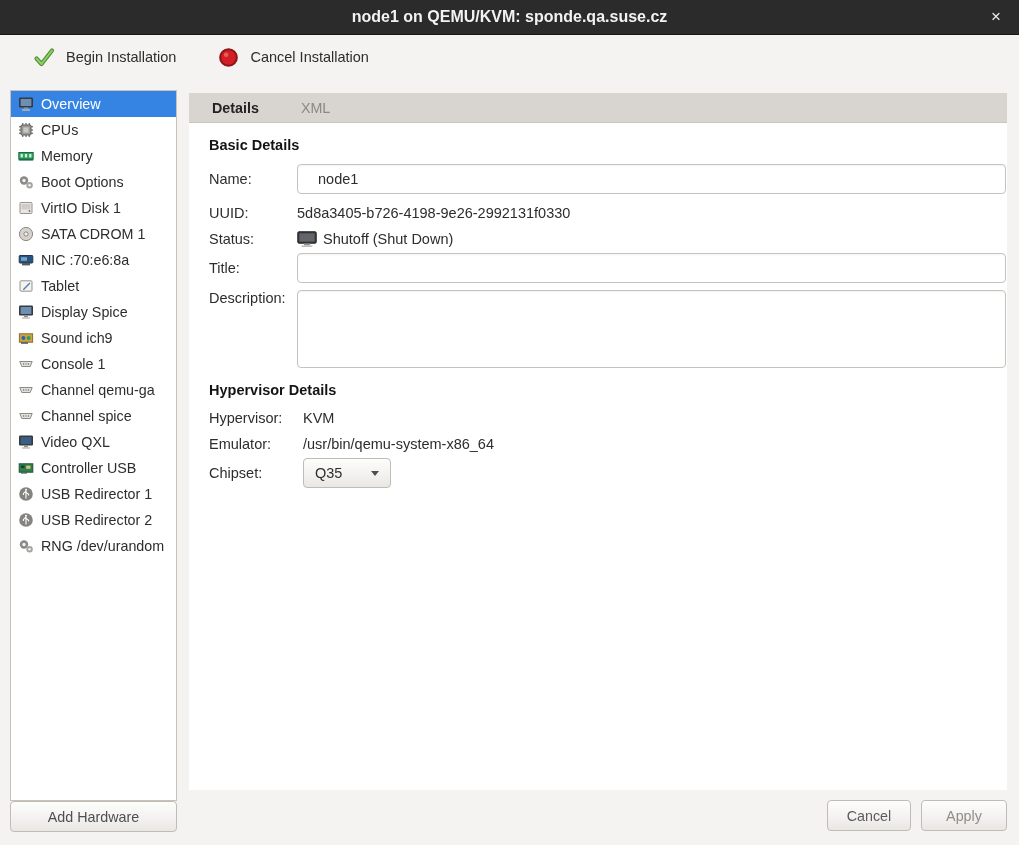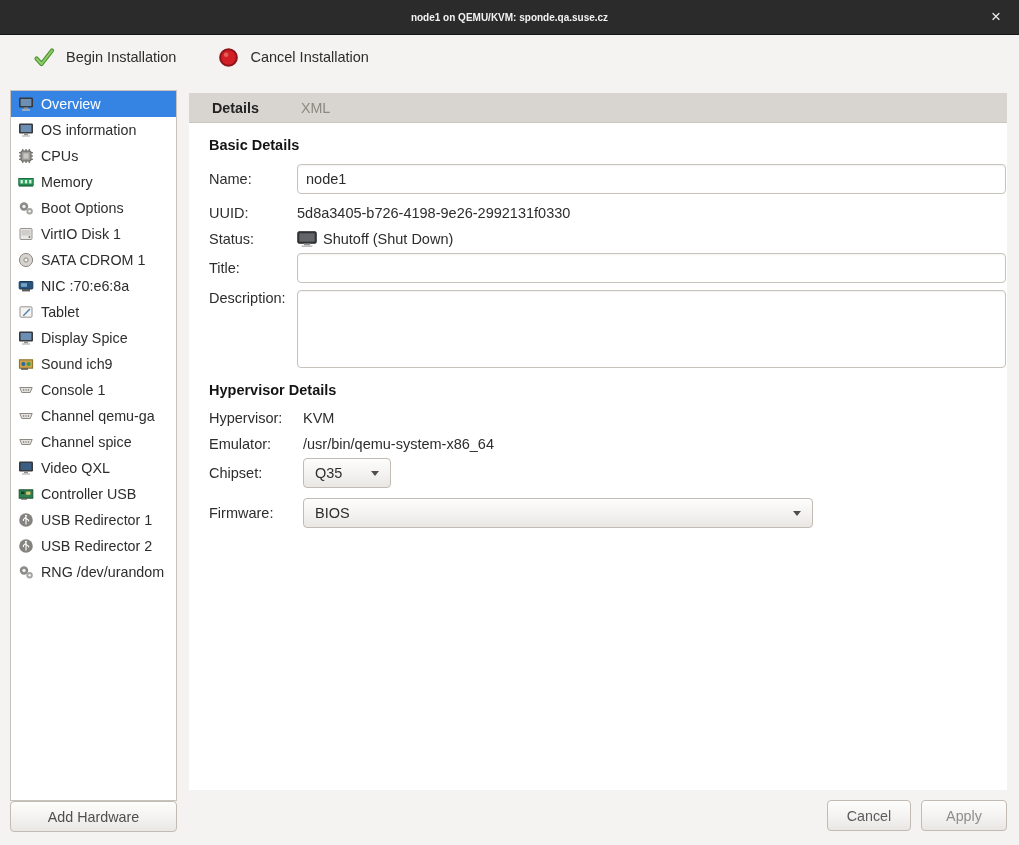--- a/index.html
+++ b/index.html
@@ -15,21 +15,21 @@
     color:#2d2d2d;
     font-size:14.5px;
   }
   
   .titlebar{
     position:absolute;top:0;left:0;right:0;height:34px;
     background:var(--titlebar-bg,#2b2b2b);
     border-bottom:1px solid #161616;
     display:flex;align-items:center;justify-content:center;
   }
-  .titlebar .title{color:#f2f2f2;font-weight:700;font-size:10px;}
+  .titlebar .title{color:#f2f2f2;font-weight:700;font-size:16px;}
   .titlebar .close{
     position:absolute;right:8px;top:0;height:34px;width:30px;
     background:none;border:none;color:#ededed;font-size:17px;line-height:34px;
     cursor:pointer;padding:0;
   }
   
   .toolbar{
     position:absolute;top:35px;left:0;right:0;height:44px;
     display:flex;align-items:center;gap:40px;padding-left:32px;
   }
@@ -75,21 +75,21 @@
   .section-h.second{margin-top:14px;margin-bottom:8px;}
   .row{display:flex;align-items:center;margin-bottom:7px;}
   .row.top{align-items:flex-start;}
   .row.text-row{min-height:24px;margin-bottom:2px;}
   .lbl{width:88px;flex:none;color:#2d2d2d;}
   .lbl2{width:94px;}
   .val{color:#2d2d2d;}
   .txt{
     flex:1;height:30px;box-sizing:border-box;
     border:1px solid #c7c2bc;border-radius:4px;background:#fff;
-    padding:0 8px;font:inherit;color:#2d2d2d;outline:none;
+    padding:0 20px;font:inherit;color:#2d2d2d;outline:none;
     box-shadow:inset 0 1px 2px rgba(0,0,0,0.05);
   }
   .area{height:78px;resize:none;padding:6px 8px;}
   .status{display:flex;align-items:center;gap:6px;}
   .status-icon{display:inline-flex;width:20px;height:17px;}
   .mb5{margin-bottom:5px;}
   .mb12{margin-bottom:12px;}
   .mb8{margin-bottom:8px;}
   .combo-row{margin-bottom:10px;}
   .combo{
@@ -149,31 +149,20 @@
               <rect x="2.6" y="3" width="10.8" height="7" fill="#6d8fb4"></rect>
               <rect x="6" y="11.5" width="4" height="1.8" fill="#8f8f8f"></rect>
               <rect x="4" y="13.3" width="8" height="1.4" fill="#bdbdbd"></rect>
             </svg>
           </span>
           <span>Overview</span>
         </div>
         <div class="side-row">
           <span class="side-icon">
             <svg viewBox="0 0 16 16">
-              <rect x="1" y="1.5" width="14" height="10" rx="1.2" fill="#37393d"></rect>
-              <rect x="2.6" y="3" width="10.8" height="7" fill="#6d8fb4"></rect>
-              <rect x="6" y="11.5" width="4" height="1.8" fill="#8f8f8f"></rect>
-              <rect x="4" y="13.3" width="8" height="1.4" fill="#bdbdbd"></rect>
-            </svg>
-          </span>
-          <span>OS information</span>
-        </div>
-        <div class="side-row">
-          <span class="side-icon">
-            <svg viewBox="0 0 16 16">
               <g fill="#7d7d7d">
                 <rect x="4" y="1" width="1.4" height="3"></rect>
                 <rect x="7.3" y="1" width="1.4" height="3"></rect>
                 <rect x="10.6" y="1" width="1.4" height="3"></rect>
                 <rect x="4" y="12" width="1.4" height="3"></rect>
                 <rect x="7.3" y="12" width="1.4" height="3"></rect>
                 <rect x="10.6" y="12" width="1.4" height="3"></rect>
                 <rect x="1" y="4" width="3" height="1.4"></rect>
                 <rect x="1" y="7.3" width="3" height="1.4"></rect>
                 <rect x="1" y="10.6" width="3" height="1.4"></rect>
@@ -418,27 +407,20 @@
       </div>
 
       <div class="row combo-row">
         <div class="lbl lbl2">Chipset:</div>
         <div class="combo">
           <span>Q35</span>
           <span class="arrow"></span>
         </div>
       </div>
 
-      <div class="row">
-        <div class="lbl lbl2">Firmware:</div>
-        <div class="combo wide">
-          <span>BIOS</span>
-          <span class="arrow"></span>
-        </div>
-      </div>
 
     </div>
   </div>
 
   <div class="footer">
     <button class="btn">Cancel</button>
     <button class="btn apply">Apply</button>
   </div>
 
 </div>

